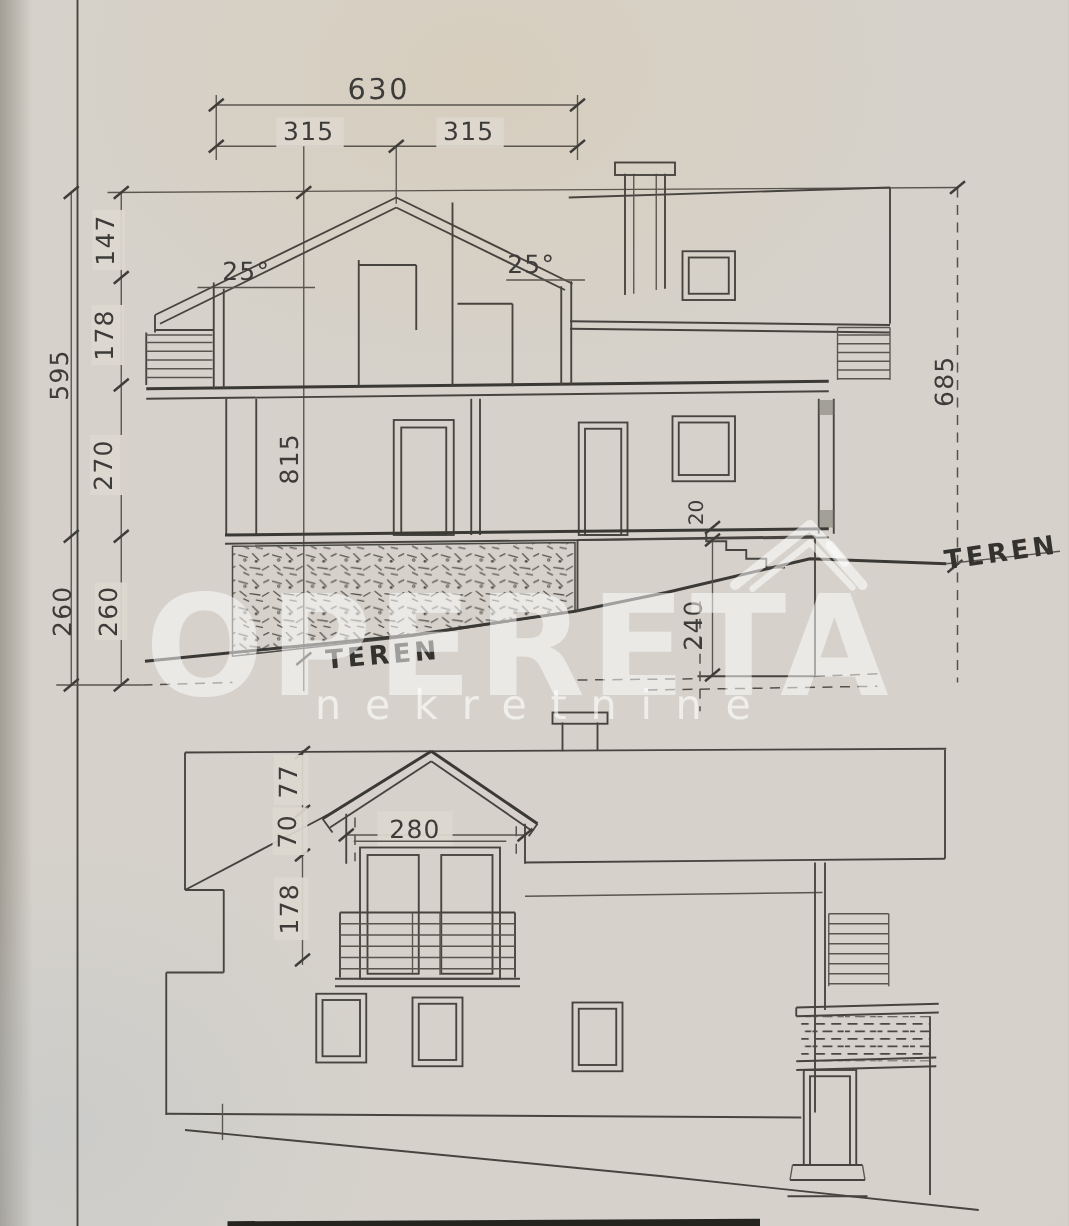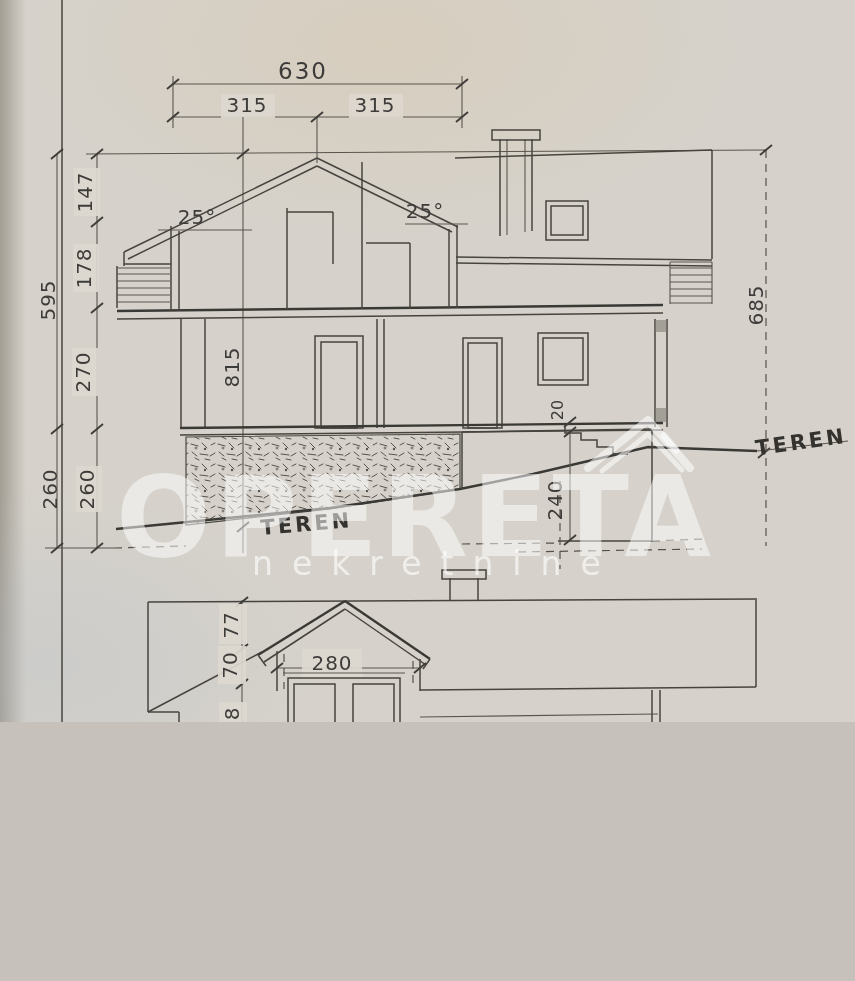--- a/index.html
+++ b/index.html
@@ -1,17 +1,17 @@
 <!DOCTYPE html>
 <html><head>
 <meta charset="utf-8">
 <style>
   html,body{margin:0;padding:0;background:#c6c2bb;}
   .photo{
-    position:relative;width:855px;height:722px;overflow:hidden;
+    position:relative;width:855px;height:981px;overflow:hidden;
     background:
       radial-gradient(60% 38% at 45% 6%, rgba(216,198,168,.38), rgba(216,198,168,0) 72%),
       radial-gradient(45% 35% at 6% 92%, rgba(178,188,199,.28), rgba(178,188,199,0) 70%),
       radial-gradient(130% 120% at 50% 45%, rgba(0,0,0,0) 58%, rgba(88,83,75,.14) 100%),
       linear-gradient(90deg, #a39e94 0px, rgba(163,158,148,0) 26px),
       #d6d2cb;
   }
   .photo svg{position:absolute;left:0;top:0;}
   text{font-family:"DejaVu Sans",sans-serif;fill:#3e3c3a;}
   .hw{font-size:20px;letter-spacing:1px;}

